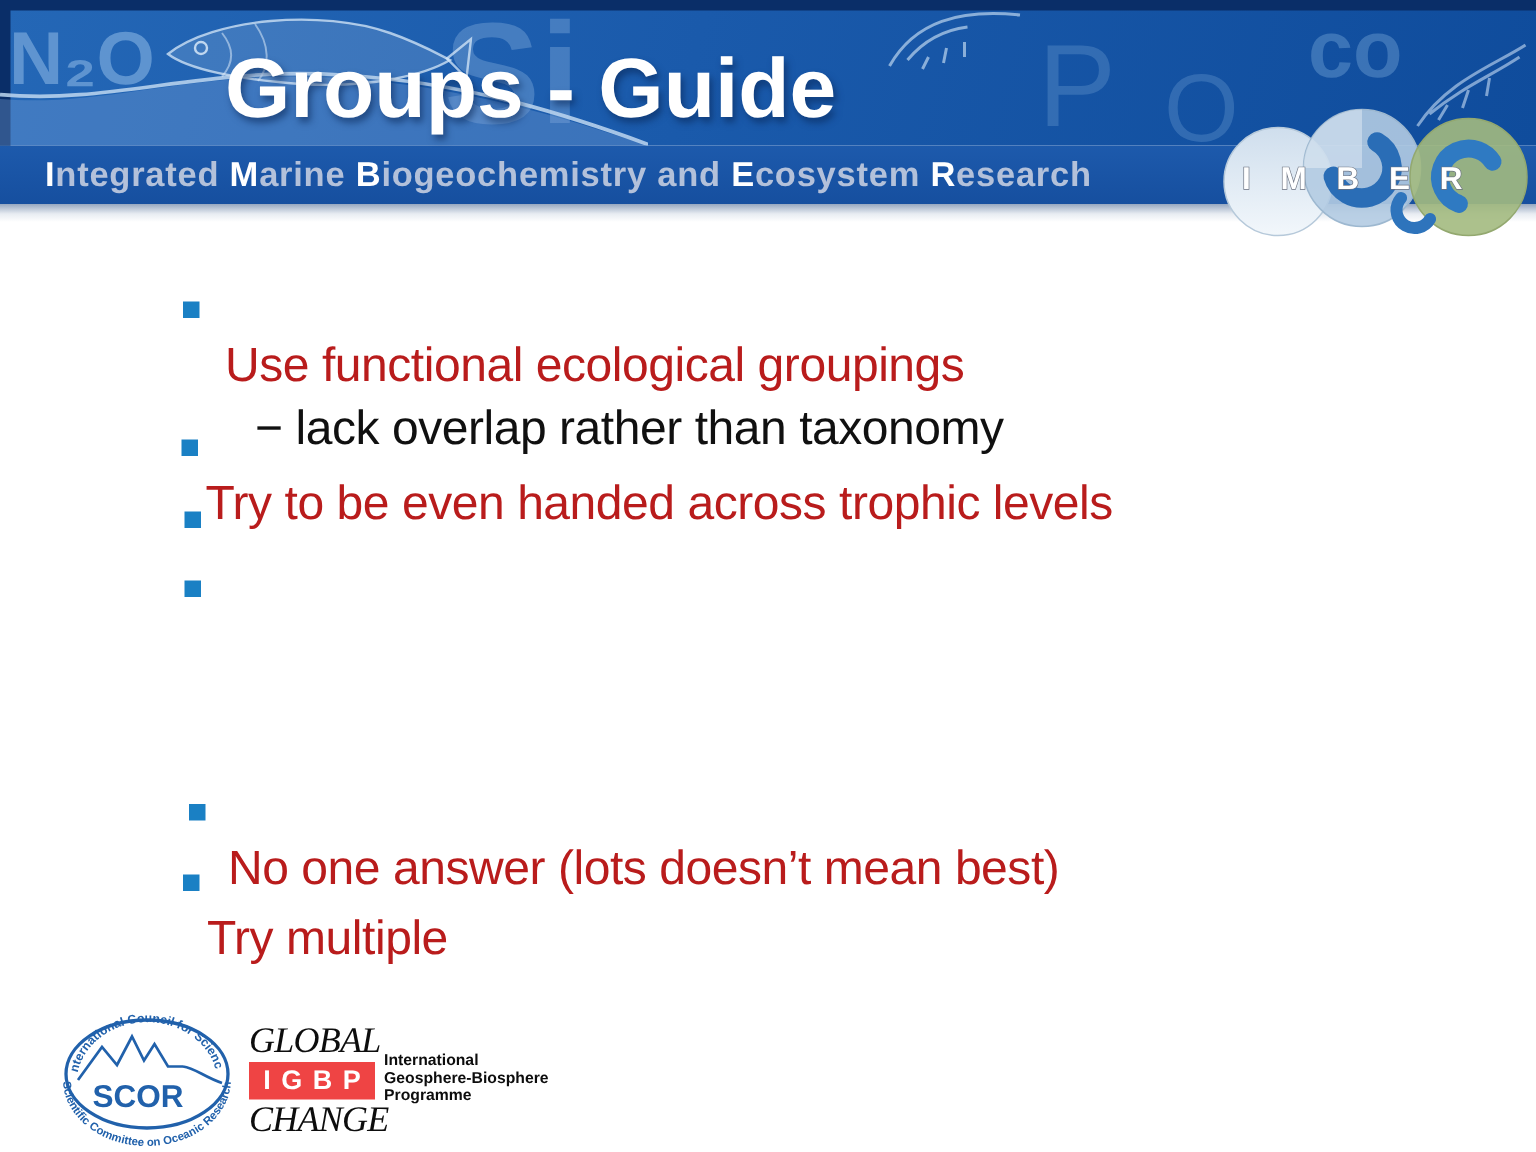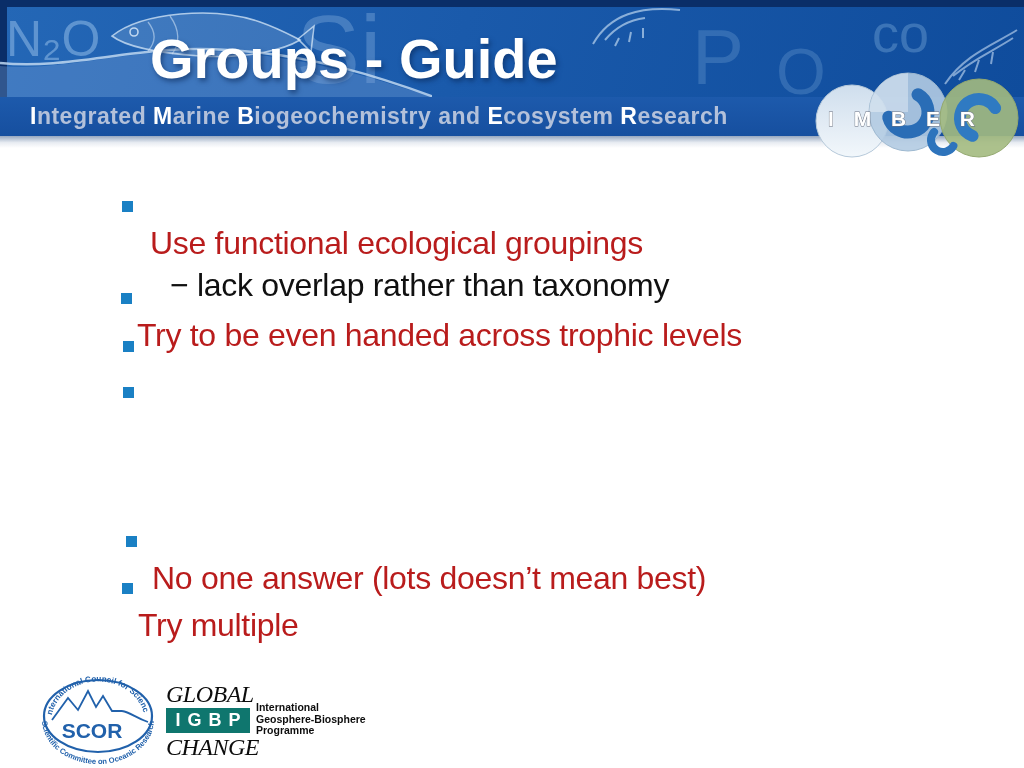--- a/index.html
+++ b/index.html
@@ -11,21 +11,21 @@
   
   .header{position:absolute;left:0;top:0;width:1024px;height:148px;}
   .band-top{position:absolute;left:0;top:0;width:1024px;height:97px;
     background:linear-gradient(105deg,#2467b6 0%,#1a5aab 45%,#0f4c9c 100%);}
   .band-sub{position:absolute;left:0;top:97px;width:1024px;height:39px;
     background:linear-gradient(#1d5aac,#164f9f);}
   .band-fade{position:absolute;left:0;top:136px;width:1024px;height:12px;
     background:linear-gradient(#96a7c0,#e8ecf2 55%,#ffffff);}
   .strip-topdark{position:absolute;left:0;top:0;width:1024px;height:7px;background:#0a2e68;}
   .strip-leftdark{position:absolute;left:0;top:0;width:7px;height:97px;background:#0a2e68;}
-  .decor{position:absolute;font-weight:normal;line-height:1;z-index:1;pointer-events:none;}
+  .decor{position:absolute;font-weight:bold;line-height:1;z-index:1;pointer-events:none;}
   .d-n2o{left:6px;top:14px;font-size:50px;color:rgba(110,160,215,.80);}
   .d-si{left:296px;top:2px;font-size:96px;color:rgba(120,165,215,.45);}
   .d-fe{left:506px;top:36px;font-size:62px;color:rgba(120,165,215,.40);}
   .d-p{left:692px;top:18px;font-size:78px;font-weight:normal;color:rgba(100,150,205,.38);}
   .d-o{left:776px;top:40px;font-size:64px;font-weight:normal;color:rgba(100,150,205,.38);}
   .d-co{left:872px;top:6px;font-size:54px;color:rgba(110,160,210,.45);}
   .hdr-svg{position:absolute;z-index:1;}
   .slide-title{position:absolute;left:150px;top:26px;z-index:3;
     font-size:56px;font-weight:bold;color:#ffffff;letter-spacing:0px;
     text-shadow:2px 3px 5px rgba(8,35,80,.55);white-space:nowrap;}
@@ -43,21 +43,21 @@
   .r3{left:137px;top:278px;} .r3 .sq{left:-16px;}
   .r4{left:149px;top:326px;} .r4 .sq{left:-26px;}
   .r5{left:148px;top:376px;width:850px;line-height:47px;} .r5 .sq{left:-25px;top:11px;}
   .r6{left:152px;top:521px;} .r6 .sq{left:-26px;}
   .r7{left:122px;top:568px;margin-left:16px;} .r7 .sq{left:-16px;}
   
   .scor{position:absolute;left:36px;top:664px;width:124px;height:100px;}
   .igbp{position:absolute;left:166px;top:682px;width:200px;height:80px;color:#0d0d0d;}
   .igbp .g1,.igbp .g3{font-family:"Liberation Serif",serif;font-size:24px;
     letter-spacing:-0.5px;line-height:24px;font-weight:500;font-style:italic;}
-  .igbp .gbox{width:84px;height:25px;background:#0f766e;margin:2px 0;
+  .igbp .gbox{width:84px;height:25px;background:#ef4444;margin:2px 0;
     display:flex;align-items:center;justify-content:center;}
   .igbp .gbox span{color:#ffffff;font-weight:bold;font-size:18px;
     letter-spacing:7px;padding-left:7px;}
   .igbp .gright{position:absolute;left:90px;top:20px;font-size:10.5px;
     font-weight:bold;line-height:11.5px;}
 </style>
 </head>
 <body>
 
 <div class="header">

